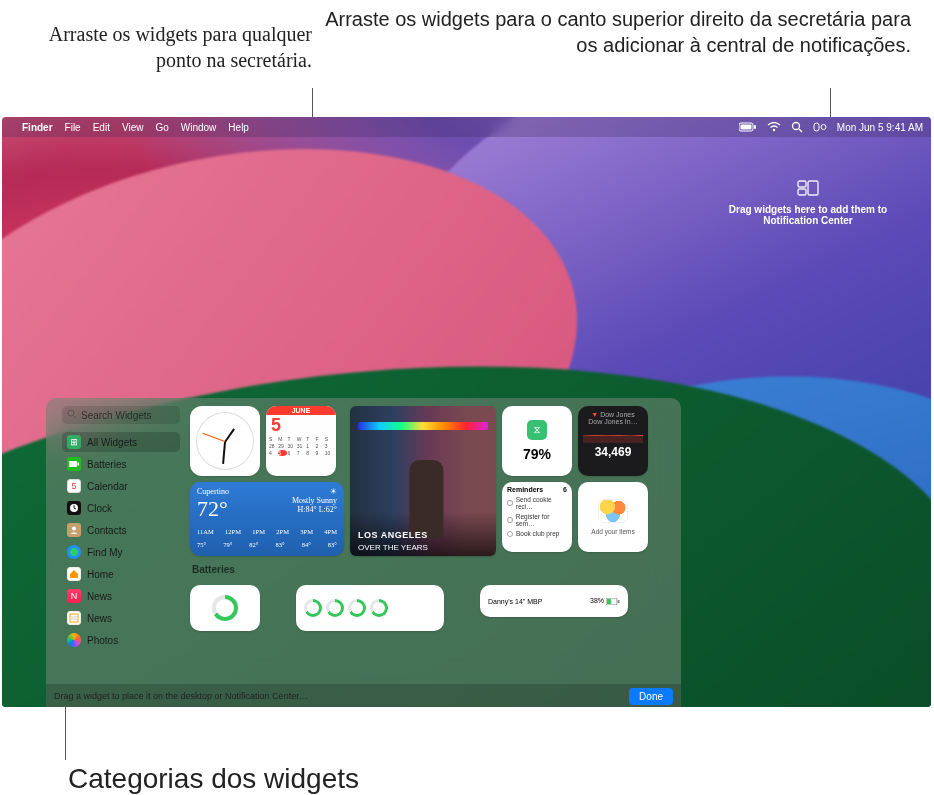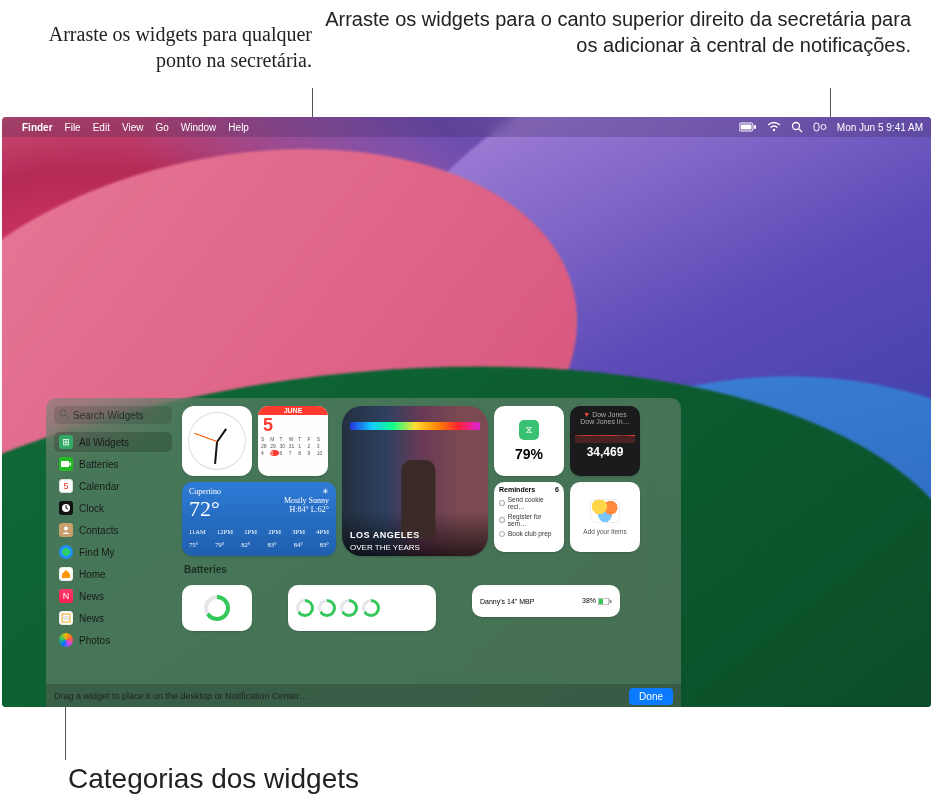--- a/index.html
+++ b/index.html
@@ -71,21 +71,21 @@
     position:absolute;
     left:44px; top:281px;
     width:635px; height:310px;
     background: rgba(118,135,118,0.55);
     border-radius:10px 10px 0 0;
     backdrop-filter: blur(20px);
     overflow:hidden;
     display:flex;
     flex-direction:column;
   }
-  .panel-body { flex:1; display:flex; overflow:hidden; }
+  .panel-body { flex:1; display:flex; overflow:hidden;margin-left:8px; }
   .sidebar {
     width:134px; padding:8px 8px 0 8px;
     display:flex; flex-direction:column; gap:2px;
     font-size:10px;
   }
   .search {
     display:flex; align-items:center;
     background:rgba(0,0,0,0.12);
     border-radius:5px; padding:3px 5px;
     color:rgba(0,0,0,0.6); margin-bottom:6px;
@@ -152,21 +152,21 @@
   .weather-card .top{display:flex;justify-content:space-between;font-size:8px;}
   .weather-card .temp{font-size:22px;font-weight:300;}
   .weather-card .row{display:flex;justify-content:space-between;font-size:6.5px;margin-top:6px;}
   .col { display:flex; flex-direction:column; gap:6px; }
 
   .row1 { display:flex; gap:6px; margin-bottom:6px;}
 
   .mini { width:70px; height:70px; }
 
   .photo {
-    width:146px; height:150px; border-radius:20px;
+    width:146px; height:150px; border-radius:6px;
     background:
       linear-gradient(transparent 70%, rgba(0,0,0,0.65) 100%),
       linear-gradient(90deg,#243040,#2e4060 30%,#6a3a55 55%,#7a4a50 80%);
     position:relative; color:#fff;
     box-shadow:0 1px 2px rgba(0,0,0,0.2);
   }
   .photo .sign{position:absolute;top:16px;left:8px;right:8px;height:8px;
     background:linear-gradient(90deg,#23d,#1cf,#1f8,#fd3,#f80,#f23,#d2d);
     border-radius:2px;}
   .photo .person{position:absolute;bottom:18px;left:50%;transform:translateX(-40%);
@@ -271,20 +271,30 @@
     </span>
     <span class="ri">
       <svg width="14" height="10" viewBox="0 0 14 10">
           <rect x="1" y="1" width="5" height="8" rx="2.5" fill="none" stroke="#fff"></rect>
           <circle cx="10.5" cy="5" r="2.5" fill="none" stroke="#fff"></circle>
         </svg>
     </span>
     <span class="ri">Mon Jun 5  9:41 AM</span>
   </div>
 
+  <div class="dropzone">
+    <div class="dz-icon">
+      <svg width="22" height="16" viewBox="0 0 22 16">
+          <rect x="1" y="1" width="8" height="6" rx="1.5" stroke="#fff" fill="none" stroke-width="1.4"></rect>
+          <rect x="1" y="9" width="8" height="6" rx="1.5" stroke="#fff" fill="none" stroke-width="1.4"></rect>
+          <rect x="11" y="1" width="10" height="14" rx="1.5" stroke="#fff" fill="none" stroke-width="1.4"></rect>
+        </svg>
+    </div>
+    <div>Drag widgets here to add them to Notification Center</div>
+  </div>
 
   <div class="panel">
     <div class="panel-body">
 
       <div class="sidebar">
         <div class="search">
           <span class="mag">
             <svg width="10" height="10" viewBox="0 0 10 10">
                 <circle cx="4" cy="4" r="3" stroke="#555" fill="none"></circle>
                 <line x1="6.5" y1="6.5" x2="9" y2="9" stroke="#555"></line>

